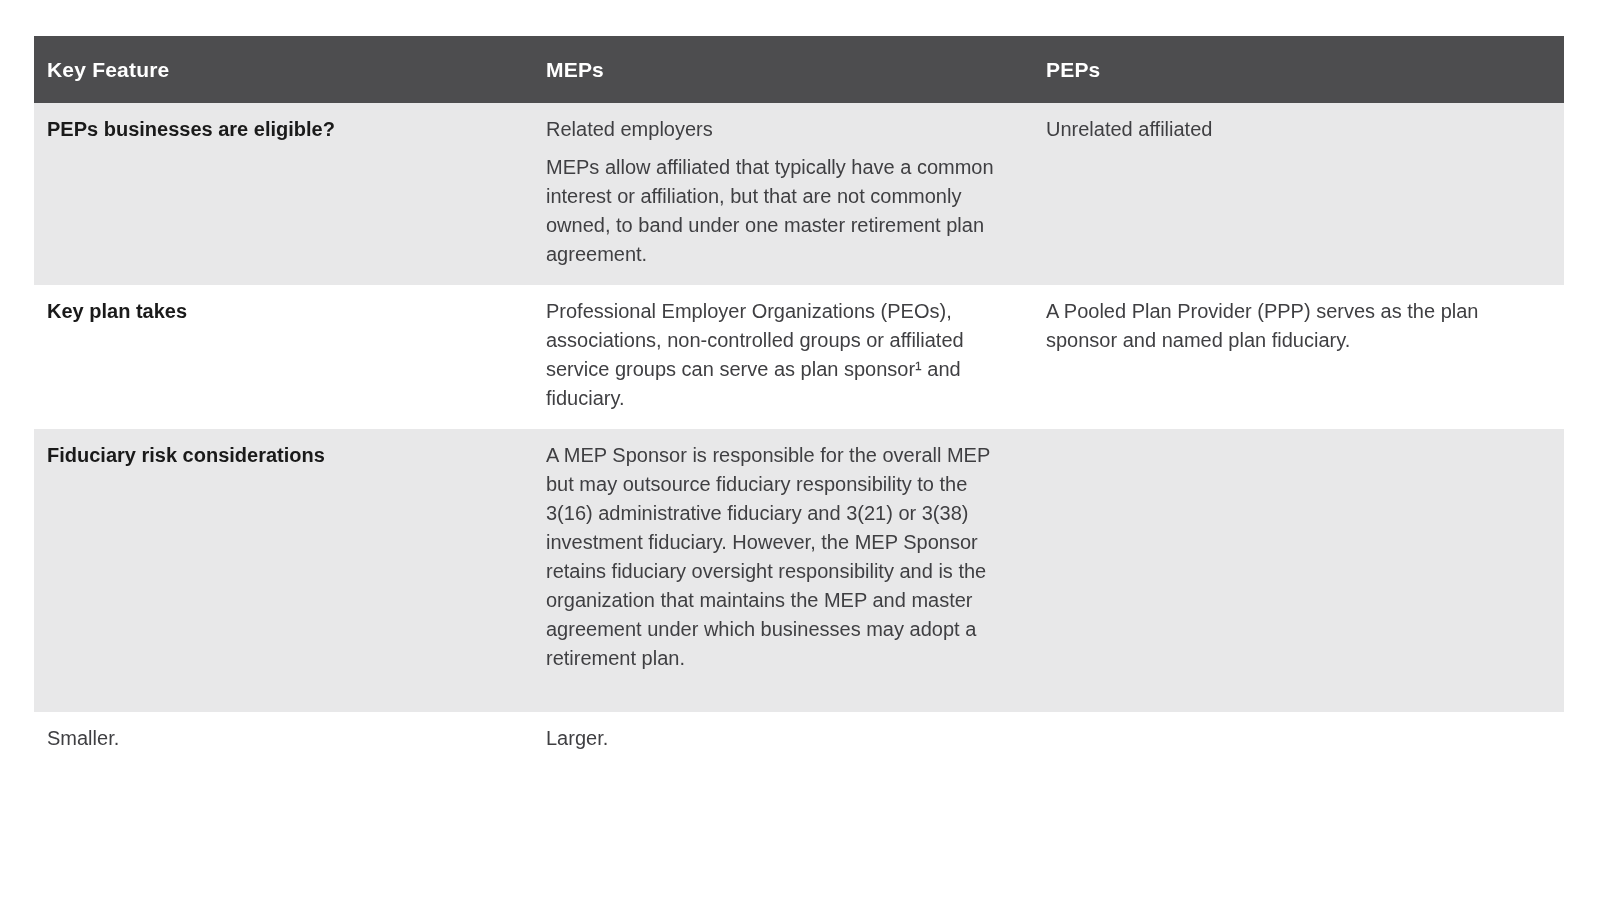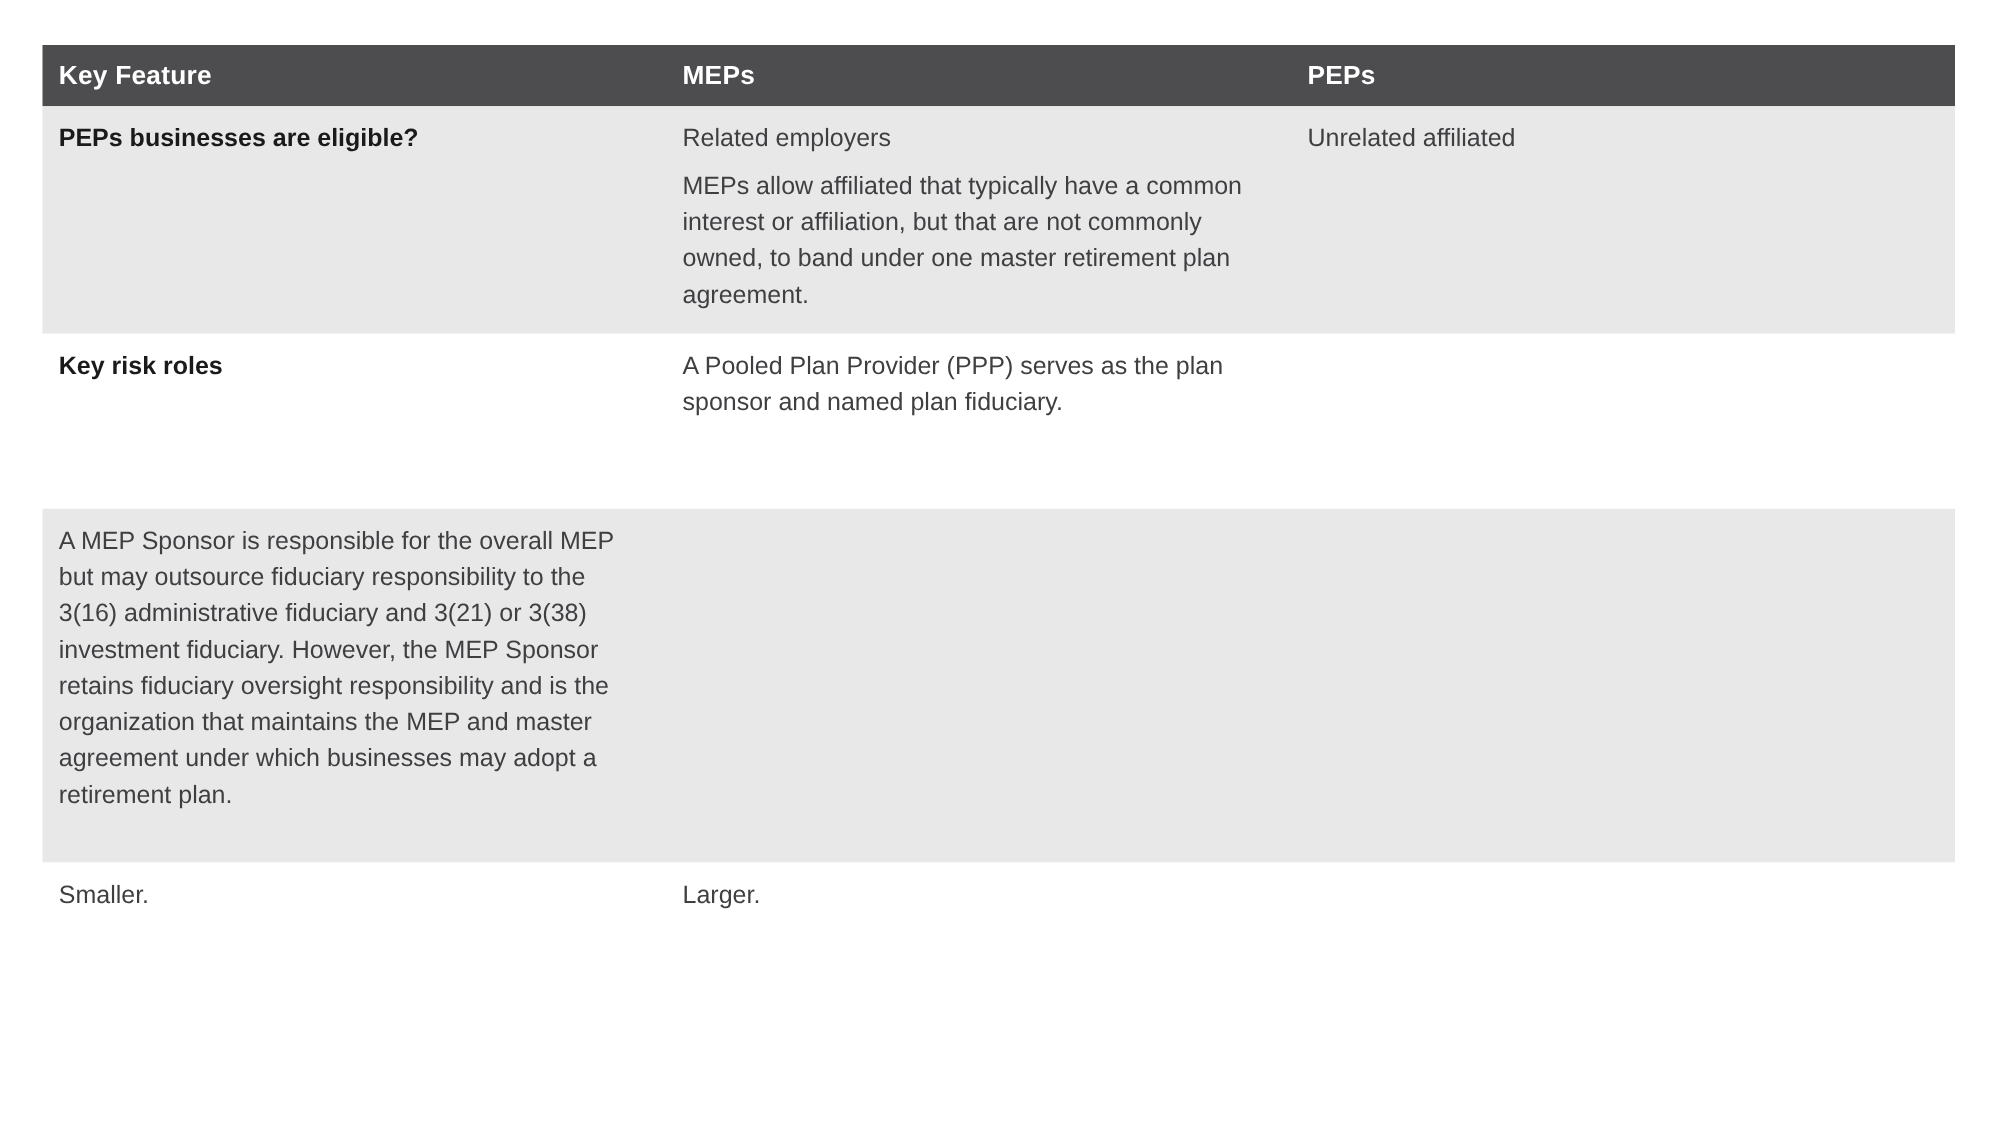--- a/index.html
+++ b/index.html
@@ -21,21 +21,21 @@
     position: absolute;
     left: 34px; top: 36px;
     width: 1530px;
   }
   .thead, .trow {
     display: grid;
     grid-template-columns: 499px 500px 531px;
   }
   .thead {
     background: var(--header-bg);
-    height: 49px;
+    height: 67px;
     align-items: center;
   }
   .thead .hcell {
     color: var(--header-text);
     font-weight: bold;
     font-size: 21px;
     padding-left: 13px;
     letter-spacing: 0.2px;
   }
   .trow:nth-child(odd) { background: var(--row-alt-bg); }
@@ -72,26 +72,30 @@
         <div class="cell feature">PEPs businesses are eligible?</div>
         <div class="cell body">
           <p>Related employers</p>
           <p>MEPs allow affiliated that typically have a common interest or affiliation, but that are not commonly owned, to band under one master retirement plan agreement.</p>
         </div>
         <div class="cell body">
           <p>Unrelated affiliated</p>
         </div>
       </div>
       <div class="trow">
-        <div class="cell feature">Key risk roles</div>
+        <div class="cell feature">Key plan takes</div>
+        <div class="cell body">
+          <p>Professional Employer Organizations (PEOs), associations, non-controlled groups or affiliated service groups can serve as plan sponsor¹ and fiduciary.</p>
+        </div>
         <div class="cell body">
           <p>A Pooled Plan Provider (PPP) serves as the plan sponsor and named plan fiduciary.</p>
         </div>
       </div>
       <div class="trow">
+        <div class="cell feature">Fiduciary risk considerations</div>
         <div class="cell body">
           <p>A MEP Sponsor is responsible for the overall MEP but may outsource fiduciary responsibility to the 3(16) administrative fiduciary and 3(21) or 3(38) investment fiduciary. However, the MEP Sponsor retains fiduciary oversight responsibility and is the organization that maintains the MEP and master agreement under which businesses may adopt a retirement plan.</p>
         </div>
       </div>
       <div class="trow">
         <div class="cell body">
           <p>Smaller.</p>
         </div>
         <div class="cell body">
           <p>Larger.</p>

